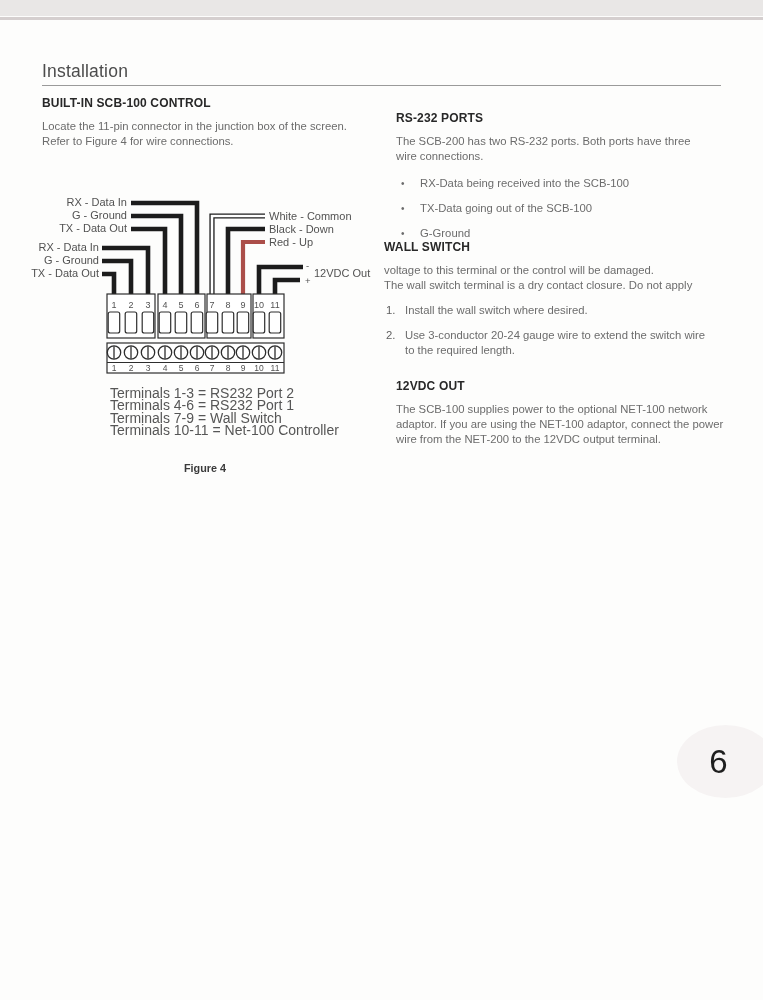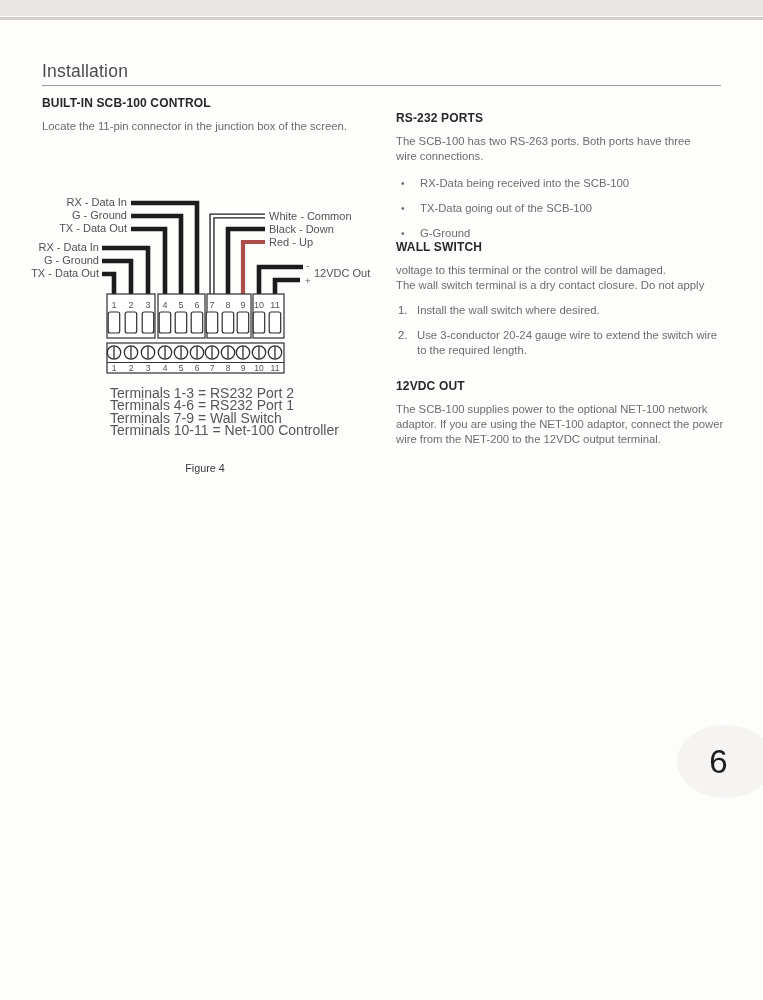--- a/index.html
+++ b/index.html
@@ -10,55 +10,56 @@
   }
   .topbar{position:absolute;left:0;top:1px;width:100%;height:3px;background:#d5cfcf;}
   .page-title{position:absolute;left:42px;top:45px;font-size:17.5px;font-weight:400;color:#4c4c4c;letter-spacing:.2px;}
   .title-rule{position:absolute;left:42px;top:69px;width:679px;height:1px;background:#9a9a9a;}
   .col{position:absolute;font-size:11.3px;line-height:15px;}
   .col-left{left:42px;top:81px;width:340px;}
   .sec-heading{font-size:12px;font-weight:bold;color:#282828;letter-spacing:.15px;line-height:13px;}
   .para{margin-top:9px;}
   .line{white-space:nowrap;}
   .rs232-block{position:absolute;left:396px;top:96px;width:340px;}
-  .wall-block{position:absolute;left:396px;top:225px;width:340px;}
+  .wall-block{position:absolute;left:384px;top:225px;width:340px;}
   .vdc-block{position:absolute;left:396px;top:364px;width:340px;}
   .bullets{margin-top:12px;}
   .bullet-row{display:flex;margin-bottom:10px;}
   .bullet-glyph{width:24px;padding-left:5px;box-sizing:border-box;font-size:10px;color:#6c6c6c;}
   .steps{margin-top:10px;}
   .step{display:flex;margin-bottom:10px;}
   .step-num{width:21px;padding-left:2px;box-sizing:border-box;color:#5f5f5f;}
   .figure-svg{position:absolute;left:25px;top:178px;}
   .figure-svg text{font-family:"Liberation Sans",sans-serif;fill:#525252;}
   .wire-label{font-size:11px;}
   .term-num-top{font-size:9px;}
   .term-num-bot{font-size:8.5px;}
   .sign-label{font-size:9.5px;}
   .legend{position:absolute;left:110px;top:371px;font-size:14px;line-height:12.4px;color:#565656;}
   .figure-caption{position:absolute;left:25px;top:446px;width:360px;text-align:center;
-    font-size:10.8px;font-weight:normal;color:#3b3b3b;}
+    font-size:10.8px;font-weight:bold;color:#3b3b3b;}
   .page-badge{position:absolute;left:677px;top:709px;width:97px;height:73px;border-radius:50%;
     background:#f6f3f3;display:flex;align-items:center;justify-content:center;}
   .page-badge span{font-size:33px;color:#1e1e1e;margin-right:14px;}
 </style>
 </head>
 <body>
 
 <div class="page">
 
   <div class="topbar"></div>
 
   <div class="page-title">Installation</div>
   <div class="title-rule"></div>
 
   <div class="col col-left">
     <div class="sec-heading">BUILT-IN SCB-100 CONTROL</div>
     <div class="para">
       <div class="line">Locate the 11-pin connector in the junction box of the screen.</div>
+      <div class="line">Refer to Figure 4 for wire connections.</div>
     </div>
   </div>
 
   <svg class="figure-svg" width="360" height="186" viewBox="25 178 360 186">
 
     <g fill="none" stroke-width="4.6">
       <path d="M131 187 L197 187 L197 282" stroke="#1c1c1c"></path>
       <path d="M131 200 L181 200 L181 282" stroke="#1c1c1c"></path>
       <path d="M131 213 L165 213 L165 282" stroke="#1c1c1c"></path>
     </g>
@@ -182,21 +183,21 @@
     <div class="line">Terminals 1-3 = RS232 Port 2</div>
     <div class="line">Terminals 4-6 = RS232 Port 1</div>
     <div class="line">Terminals 7-9 = Wall Switch</div>
     <div class="line">Terminals 10-11 = Net-100 Controller</div>
   </div>
   <div class="figure-caption">Figure 4</div>
 
   <div class="col rs232-block">
     <div class="sec-heading">RS-232 PORTS</div>
     <div class="para">
-      <div class="line">The SCB-100 has two RS-263 ports. Both ports have three</div>
+      <div class="line">The SCB-200 has two RS-232 ports. Both ports have three</div>
       <div class="line">wire connections.</div>
     </div>
     <div class="bullets">
       <div class="bullet-row">
         <span class="bullet-glyph">•</span>
         <span>RX-Data being received into the SCB-100</span>
       </div>
       <div class="bullet-row">
         <span class="bullet-glyph">•</span>
         <span>TX-Data going out of the SCB-100</span>

